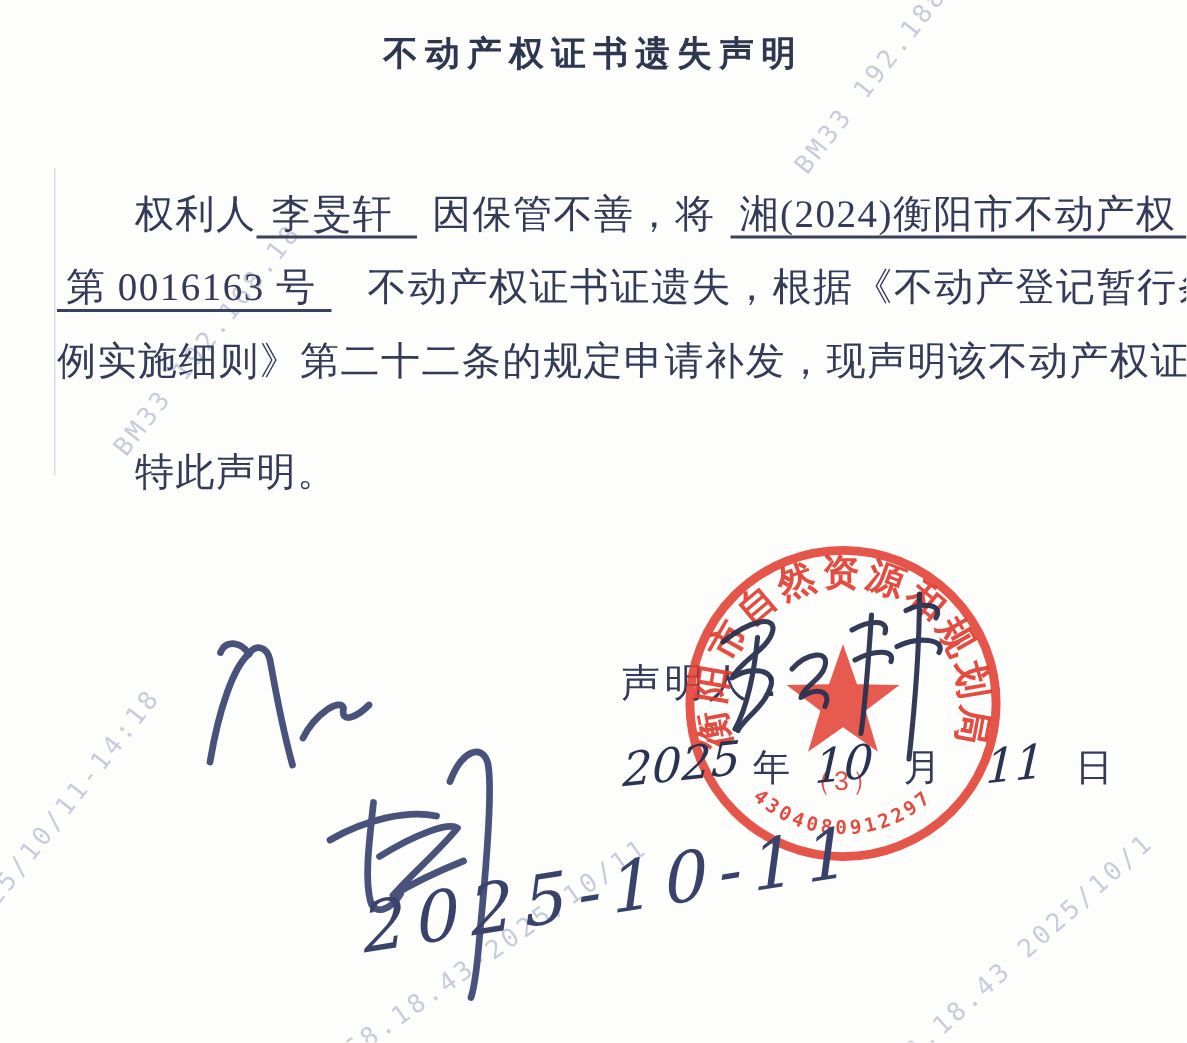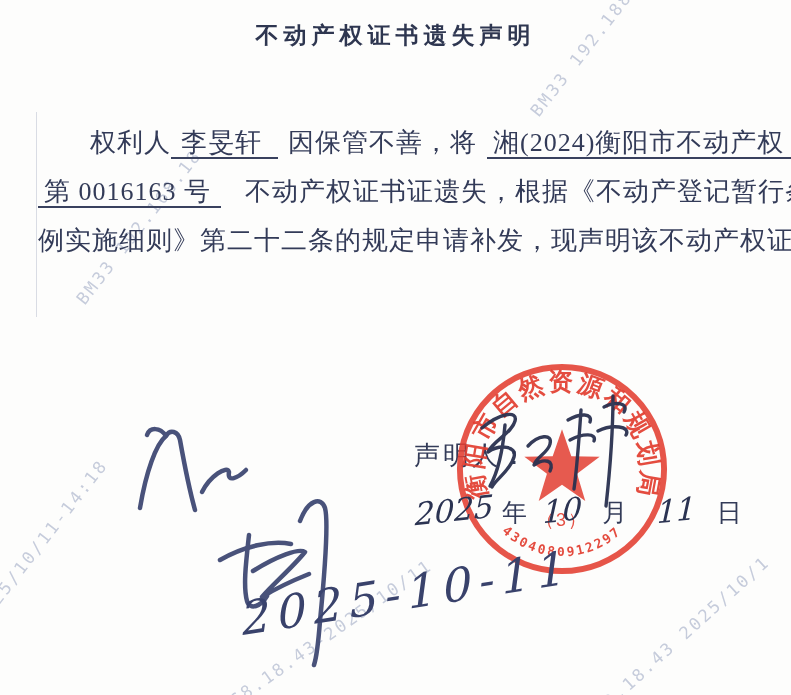--- a/index.html
+++ b/index.html
@@ -81,20 +81,21 @@
   <span class="wm wm4">68.18.43-2025/10/11</span>
   <span class="wm wm5">8.18.43 2025/10/1</span>
   <div class="crease"></div>
 
   <h1 class="title">不动产权证书遗失声明</h1>
 
   <div class="bodytext">
     <p class="line l1"><span class="ind"></span><span>权利人</span><span class="uline uname">李旻轩</span><span class="gap-s"></span><span>因保管不善，将</span><span class="gap-s"></span><span class="uline ucert">湘(2024)衡阳市不动产权</span></p>
     <p class="line l2"><span class="uline ucert">第 0016163 号</span><span class="ind" style="width:24px"></span><span>不动产权证书证遗失，根据《不动产登记暂行条</span></p>
     <p class="line l3">例实施细则》第二十二条的规定申请补发，现声明该不动产权证</p>
+    <p class="line closing"><span class="ind"></span><span>特此声明。</span></p>
   </div>
 
   <div class="declarant">声明人：</div>
   <div class="dateline"><span class="hand hand-year">2025</span><span class="unit">年</span><span class="hand hand-month">10</span><span class="unit">月</span><span class="hand hand-day">11</span><span class="unit">日</span></div>
 
   <svg class="sealsvg" width="218" height="218" viewBox="0 0 220 220">
     <circle cx="110" cy="110" r="103" fill="none" stroke="#e23d30" stroke-width="6" opacity="0.88"></circle>
     <path id="arcTop" d="M 34.8 137.4 A 80 80 0 1 1 185.2 137.4" fill="none"></path>
     <text font-size="25" font-weight="bold" fill="#e23d30" opacity="0.92" letter-spacing="3" font-family="Liberation Serif, serif">
       <textPath href="#arcTop" startOffset="50%" text-anchor="middle">衡阳市自然资源和规划局</textPath>

